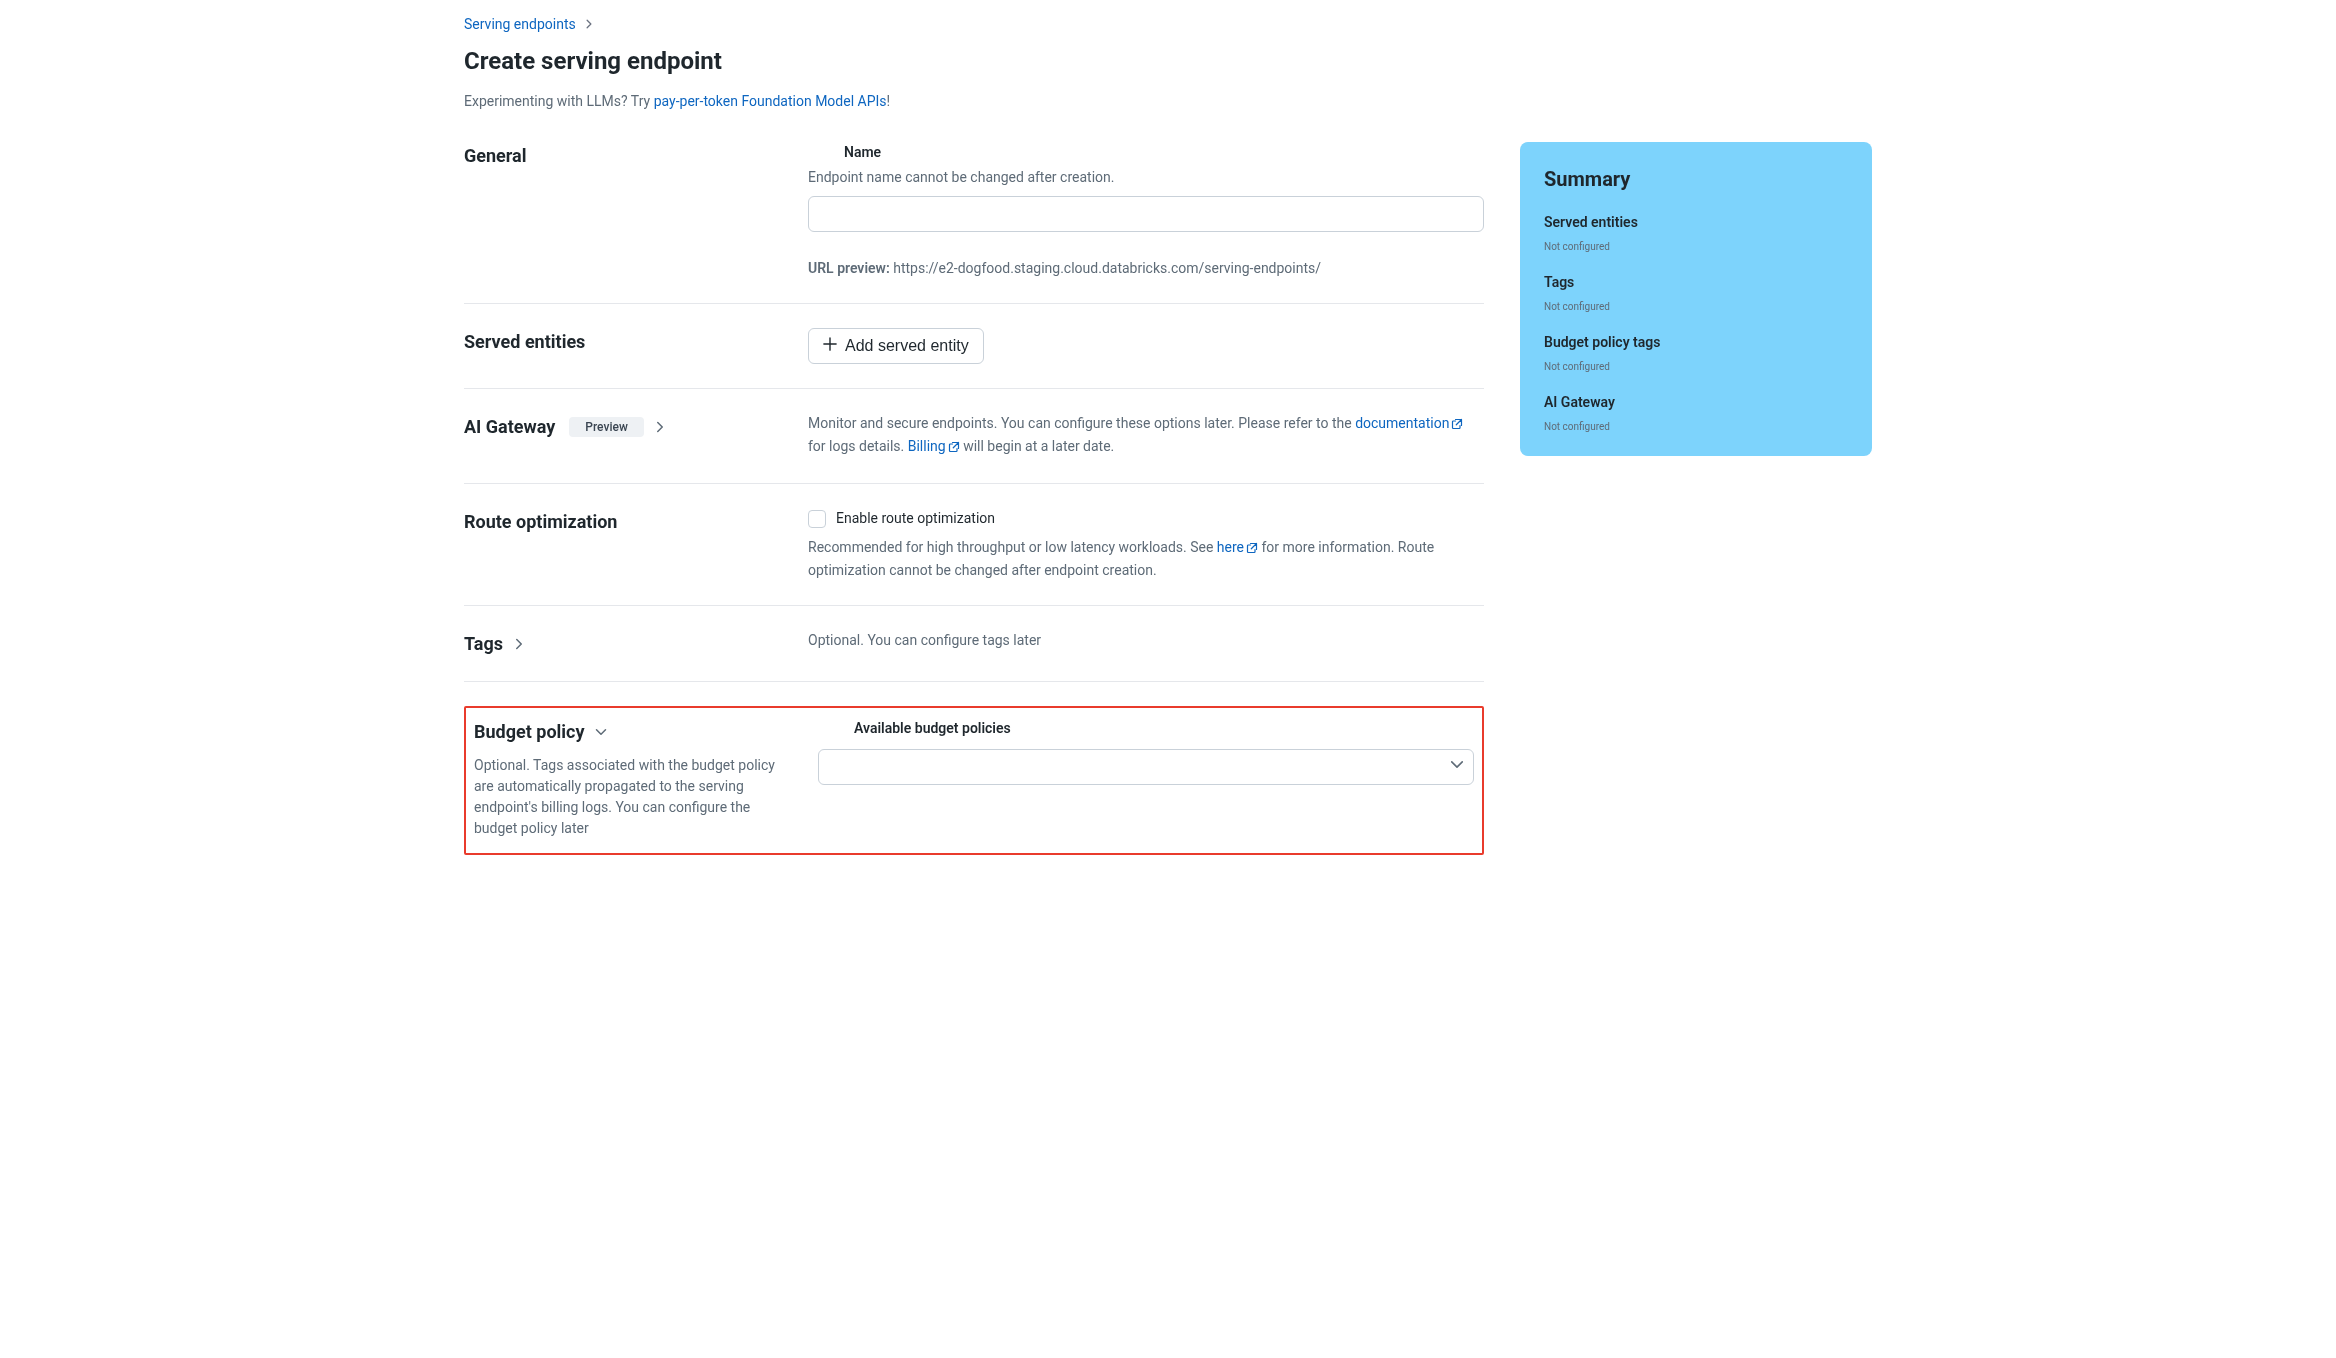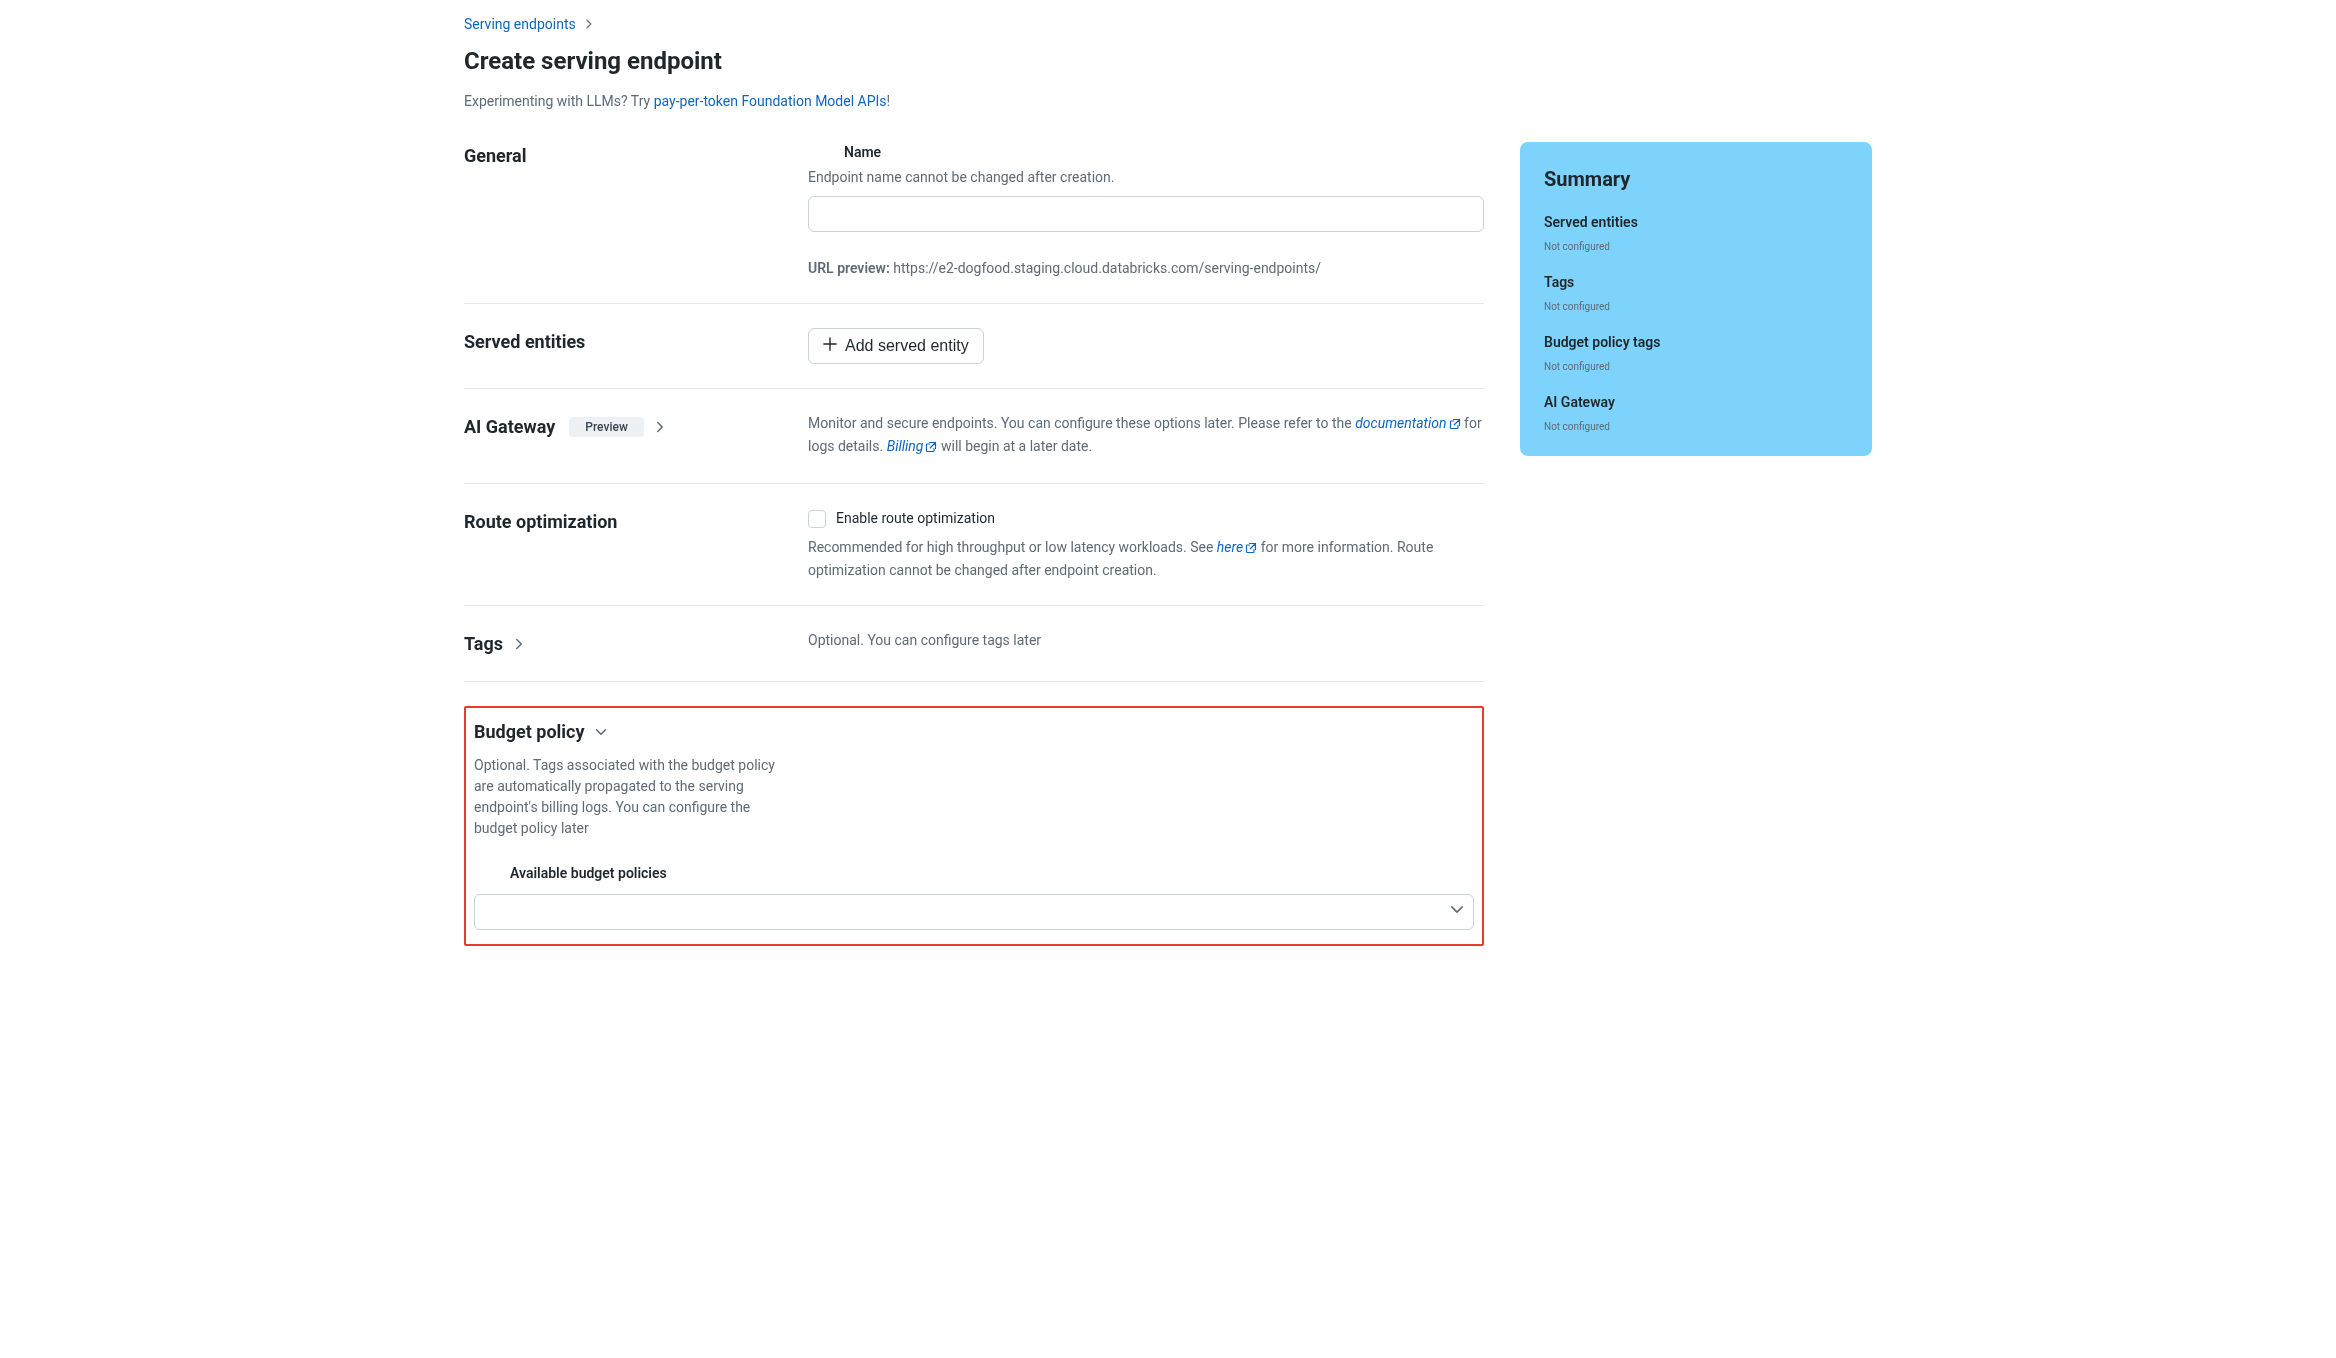--- a/index.html
+++ b/index.html
@@ -17,21 +17,21 @@
   .breadcrumb .chev { color:#6b7280; }
   h1.page-title { font-size:24px; font-weight:700; margin-bottom:12px; }
   .subtitle { color:#5e6b77; font-size:14px; margin-bottom:30px; }
   .subtitle a { color:#0e66c0; text-decoration:none; }
 
   .layout { display:flex; gap:36px; align-items:flex-start; }
   .main-col { flex:1; min-width:0; }
   .side-col { width:352px; flex-shrink:0; }
 
   .section { display:flex; gap:24px; padding:0 0 24px 0; border-bottom:1px solid #e5e7eb; margin-bottom:24px; }
-  .section.no-border { border-bottom:none;flex-direction:column; }
+  .section.no-border { border-bottom:none; }
   .section-label { width:320px; flex-shrink:0; }
   .section-label h2 { font-size:18px; font-weight:700; display:flex; align-items:center; gap:10px; }
   .section-label p.desc { color:#5e6b77; font-size:14px; margin-top:10px; }
   .section-body { flex:1; min-width:0; }
 
   .field-label { font-weight:600; font-size:14px; margin-bottom:4px;margin-left:36px; }
   .field-sub { color:#5e6b77; font-size:14px; margin-bottom:8px; }
   .text-input {
     width:100%; height:36px; border:1px solid #c9d1d9; border-radius:6px;
     padding:6px 10px; font-size:14px; background:#fff;
@@ -44,21 +44,21 @@
     height:36px; padding:0 14px; background:#fff; border:1px solid #c9d1d9;
     border-radius:6px; font-size:16px; cursor:pointer; color:#1f272d;
   }
   .plus-icon { display:inline-block; }
 
   .badge-preview {
     font-size:12px; font-weight:500; background:#eef1f4; color:#3b4652;
     padding:1px 16px; border-radius:4px; margin-left:4px;
   }
   .body-text { color:#5e6b77; font-size:14px; }
-  .body-text a { color:#0e66c0; text-decoration:none;font-style:italic; }
+  .body-text a { color:#0e66c0; text-decoration:none; }
   .ext-icon { display:inline-block; vertical-align:-2px; margin-left:2px; }
 
   .checkbox-row { display:flex; align-items:center; gap:10px; margin-bottom:8px; }
   .checkbox {
     width:18px; height:18px; border:1.5px solid #c9d1d9; border-radius:4px; background:#fff;
     appearance:none; cursor:pointer;
   }
   .checkbox:checked { background:#2a72c7; border-color:#2a72c7; }
 
   .select-wrap { position:relative; }

